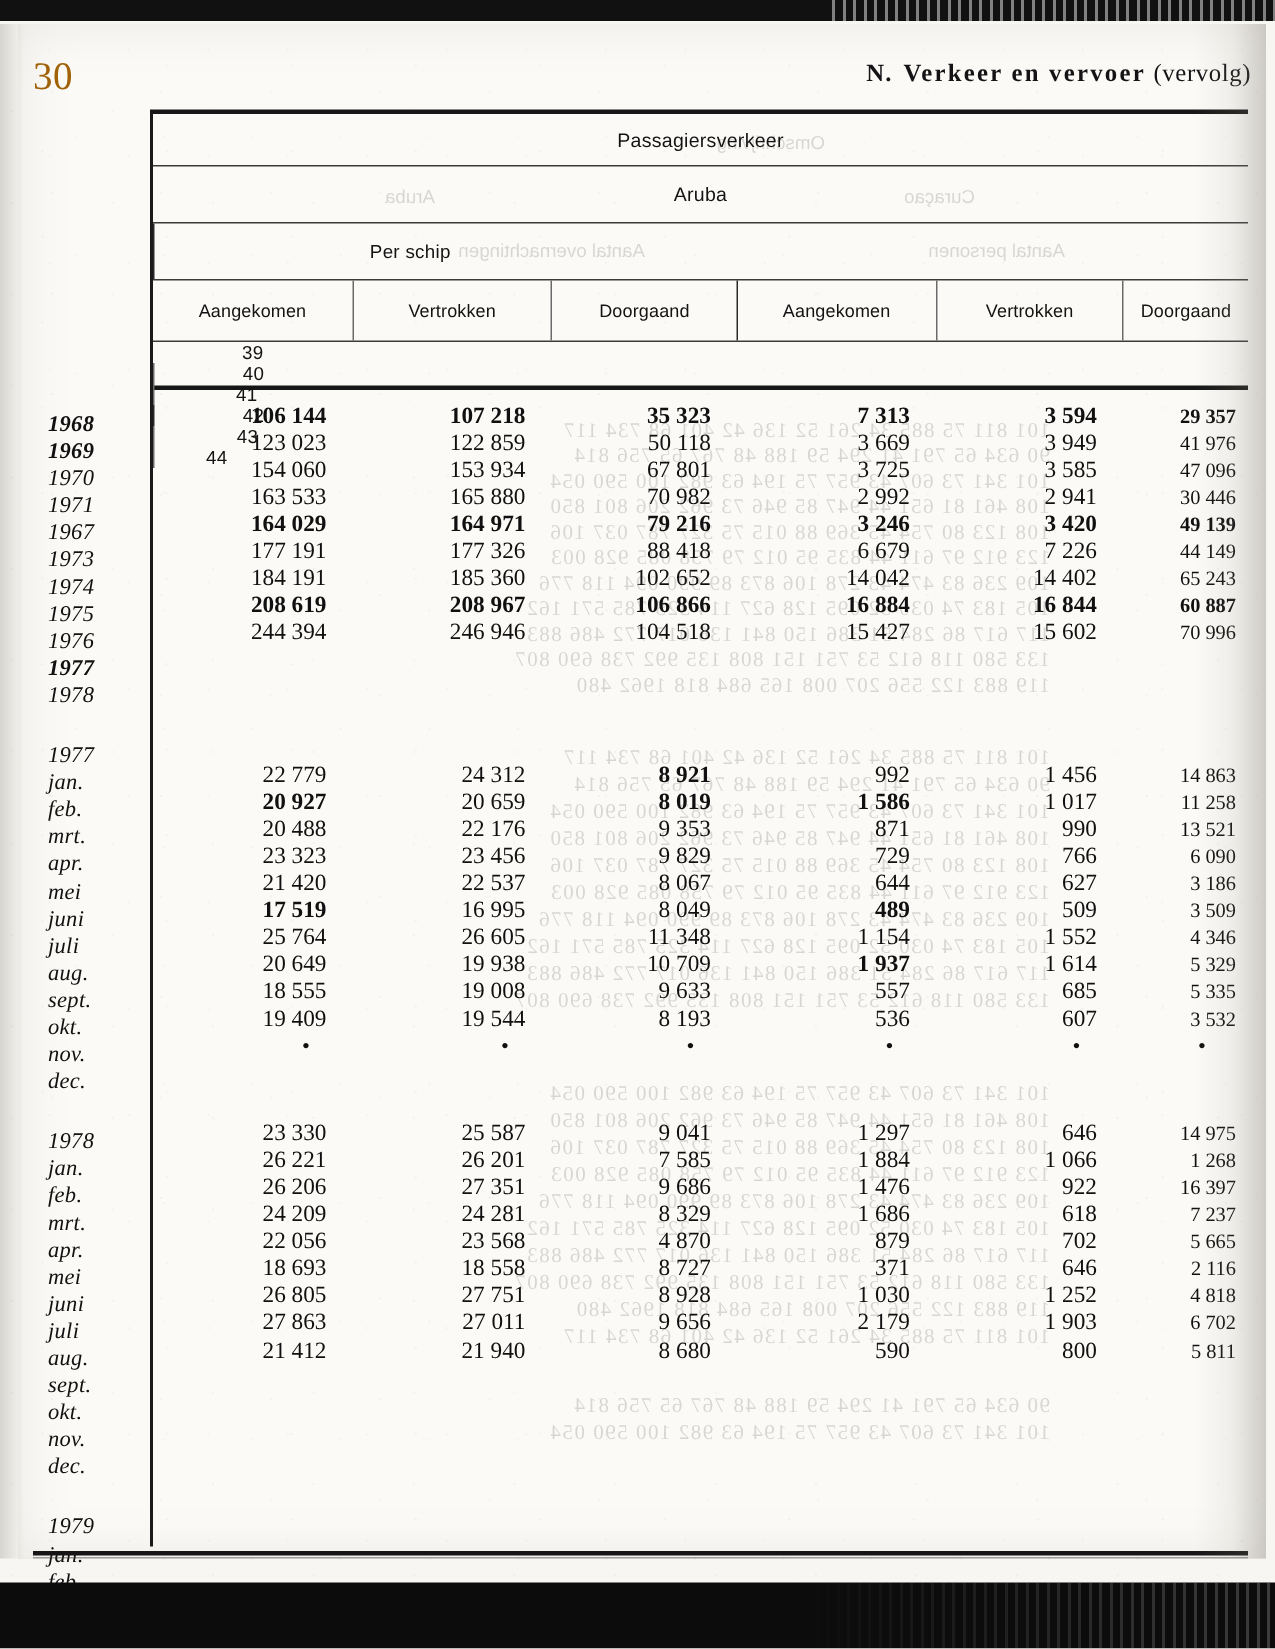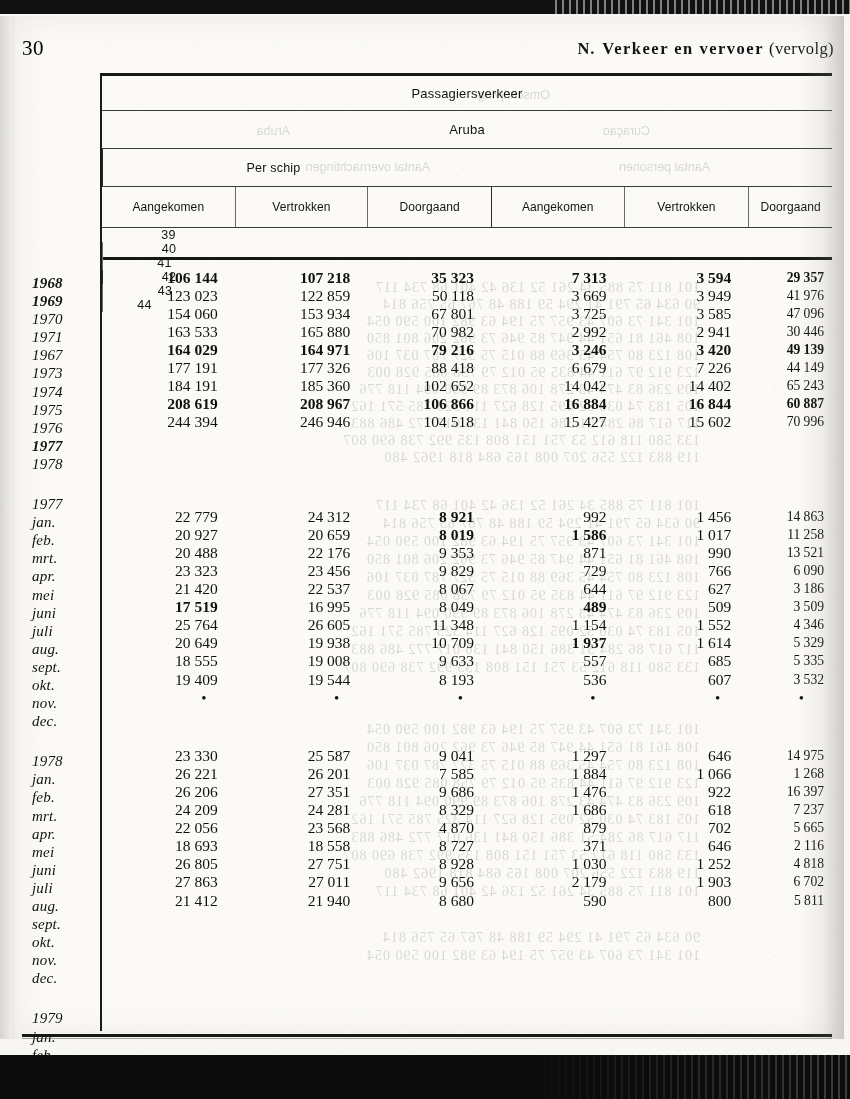--- a/index.html
+++ b/index.html
@@ -93,22 +93,22 @@
     position: absolute;
     left: 22px;
     right: 16px;
     top: 36px;
     height: 30px;
   }
   .folio {
     position: absolute;
     left: 0;
     top: 0;
-    font-size: 21px;
-    color: #000000;
+    font-size: 26px;
+    color: #a16207;
     letter-spacing: .4px;
   }
   .section-title {
     position: absolute;
     right: 0;
     top: 3px;
     font-size: 16.5px;
     color: #141416;
     letter-spacing: .9px;
     white-space: nowrap;
@@ -540,21 +540,21 @@
         <div class="drow"></div>
         <div class="drow">
           <div class="dcell c39">22 779</div>
           <div class="dcell c40">24 312</div>
           <div class="dcell c41 b" style="font-weight:700">8 921</div>
           <div class="dcell c42">992</div>
           <div class="dcell c43">1 456</div>
           <div class="dcell c44">14 863</div>
         </div>
         <div class="drow">
-          <div class="dcell c39" style="font-weight:400">20 927</div>
+          <div class="dcell c39" style="font-weight:700">20 927</div>
           <div class="dcell c40">20 659</div>
           <div class="dcell c41" style="font-weight:700">8 019</div>
           <div class="dcell c42" style="font-weight:700">1 586</div>
           <div class="dcell c43">1 017</div>
           <div class="dcell c44">11 258</div>
         </div>
         <div class="drow">
           <div class="dcell c39">20 488</div>
           <div class="dcell c40">22 176</div>
           <div class="dcell c41">9 353</div>

